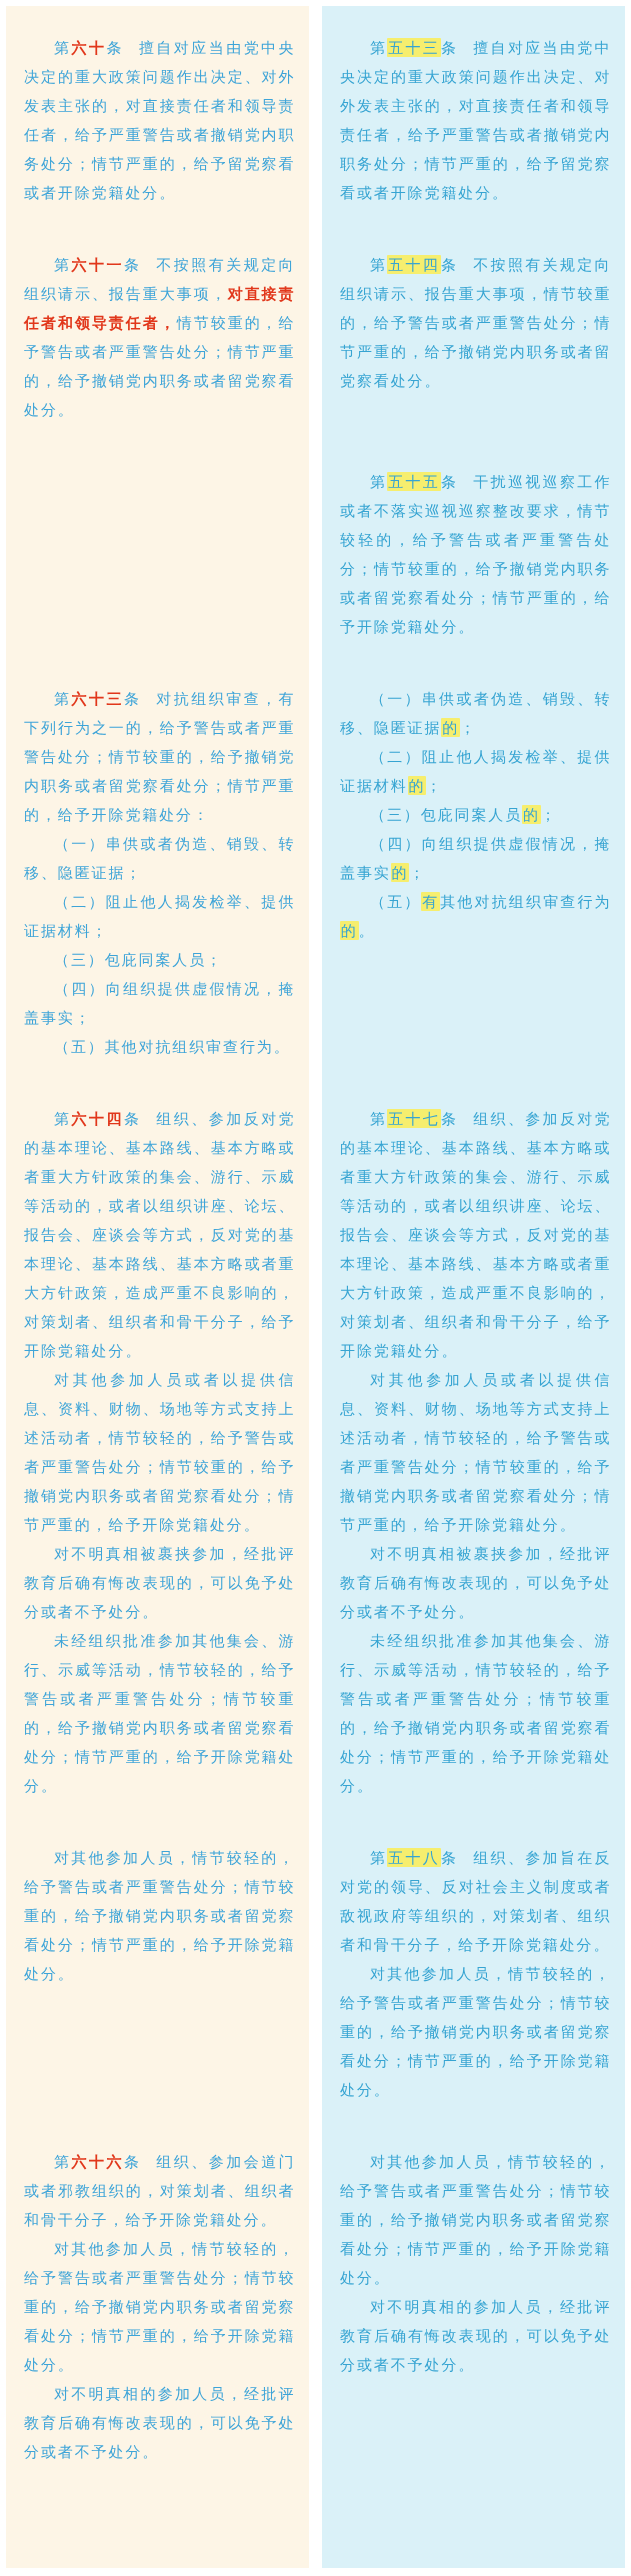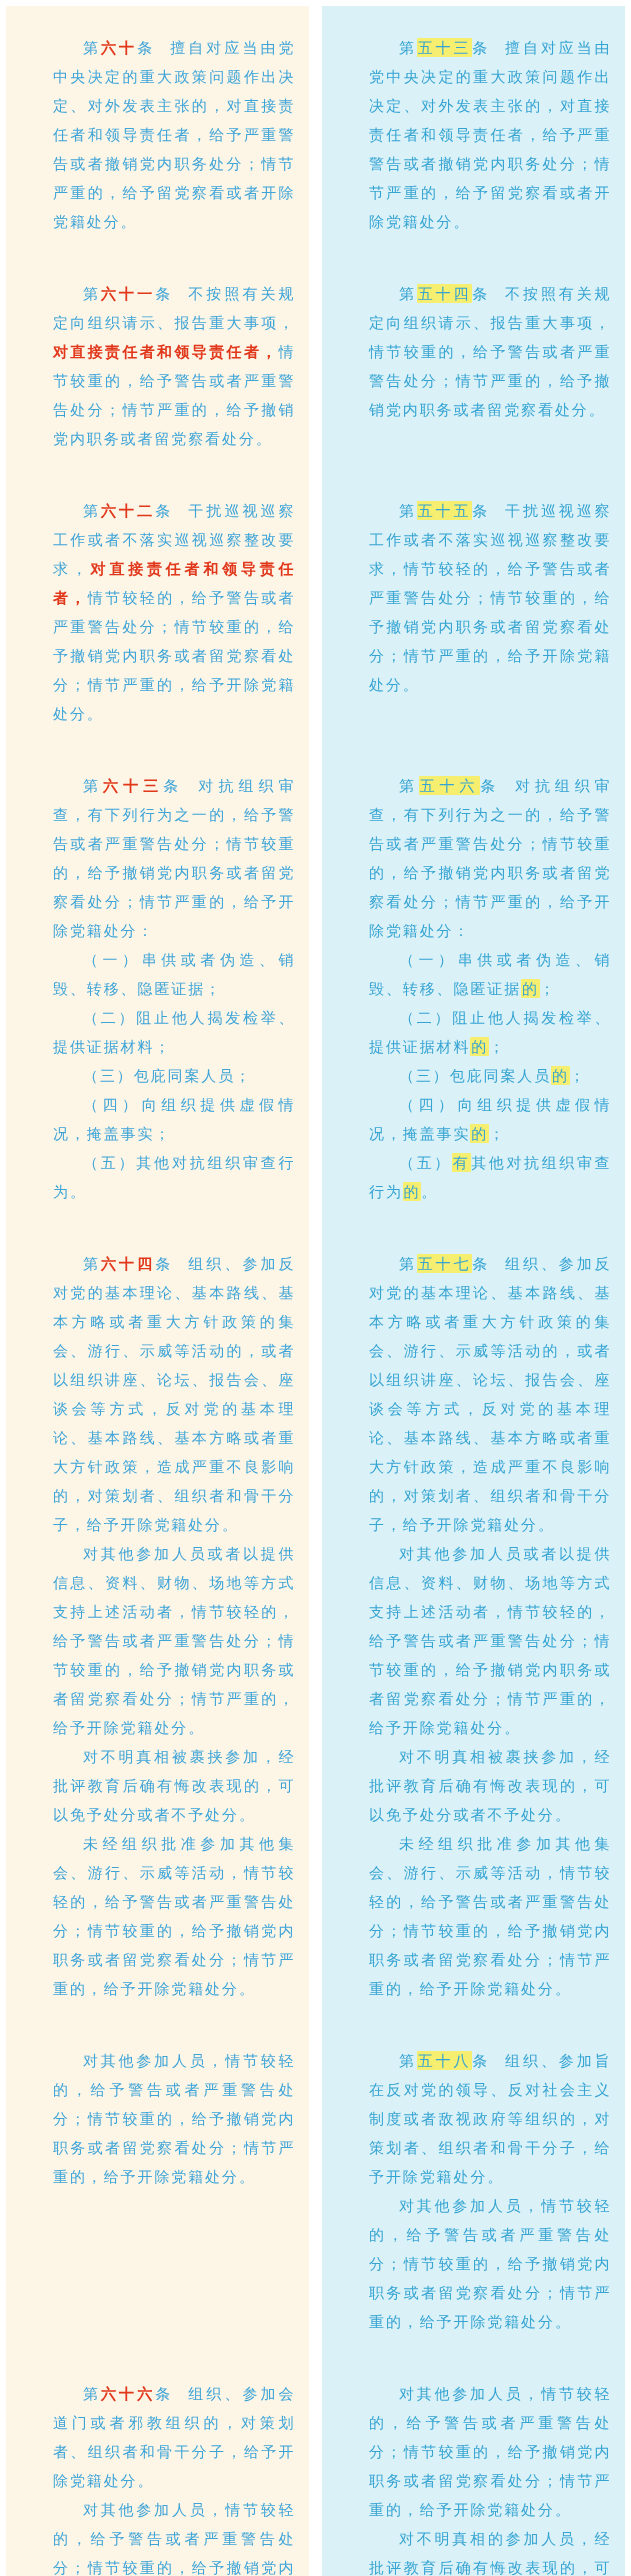--- a/index.html
+++ b/index.html
@@ -25,21 +25,20 @@
   .bg-left  { left: 6.3px;   background: var(--bg-left, #fdf5e6); }
   .bg-right { left: 322px; background: var(--bg-right, #daf1f8); }
   .grid {
     position: relative;
     display: grid;
     grid-template-columns: 316px 316px;
     padding: 33px 0 20.5px 0;
   }
   .cell {
     padding: 0 20.5px 43px 24px;
-    margin-left: 29px;
   }
   .para {
     margin: 0;
     text-indent: 2em;
     font-size: 15px;
     line-height: 29px;
     letter-spacing: 1.9px;
     text-align: justify;
     word-break: break-all;
   }
@@ -82,43 +81,37 @@
       <div class="cell col-left" style="grid-area: 2 / 1;">
         <div class="article">
           <p class="para"><span>第</span><span class="num-red">六十一</span><span class="art-suffix">条</span><span>不按照有关规定向组织请示、报告重大事项，</span><span class="em">对直接责任者和领导责任者，</span><span>情节较重的，给予警告或者严重警告处分；情节严重的，给予撤销党内职务或者留党察看处分。</span></p>
         </div>
       </div>
       <div class="cell col-right" style="grid-area: 2 / 2;">
         <div class="article">
           <p class="para"><span>第</span><span class="hl">五十四</span><span class="art-suffix">条</span><span>不按照有关规定向组织请示、报告重大事项，情节较重的，给予警告或者严重警告处分；情节严重的，给予撤销党内职务或者留党察看处分。</span></p>
         </div>
       </div>
-      <div class="cell col-left" style="grid-area: 3 / 1;">
-        <div class="article">
-          <p class="para"><span>第</span><span class="num-red">六十二</span><span class="art-suffix">条</span><span>干扰巡视巡察工作或者不落实巡视巡察整改要求，</span><span class="em">对直接责任者和领导责任者，</span><span>情节较轻的，给予警告或者严重警告处分；情节较重的，给予撤销党内职务或者留党察看处分；情节严重的，给予开除党籍处分。</span></p>
-        </div>
-      </div>
       <div class="cell col-right" style="grid-area: 3 / 2;">
         <div class="article">
           <p class="para"><span>第</span><span class="hl">五十五</span><span class="art-suffix">条</span><span>干扰巡视巡察工作或者不落实巡视巡察整改要求，情节较轻的，给予警告或者严重警告处分；情节较重的，给予撤销党内职务或者留党察看处分；情节严重的，给予开除党籍处分。</span></p>
         </div>
       </div>
       <div class="cell col-left" style="grid-area: 4 / 1;">
         <div class="article">
           <p class="para"><span>第</span><span class="num-red">六十三</span><span class="art-suffix">条</span><span>对抗组织审查，有下列行为之一的，给予警告或者严重警告处分；情节较重的，给予撤销党内职务或者留党察看处分；情节严重的，给予开除党籍处分：</span></p>
           <p class="para"><span>（一）串供或者伪造、销毁、转移、隐匿证据；</span></p>
           <p class="para"><span>（二）阻止他人揭发检举、提供证据材料；</span></p>
           <p class="para"><span>（三）包庇同案人员；</span></p>
           <p class="para"><span>（四）向组织提供虚假情况，掩盖事实；</span></p>
           <p class="para"><span>（五）其他对抗组织审查行为。</span></p>
         </div>
       </div>
       <div class="cell col-right" style="grid-area: 4 / 2;">
         <div class="article">
-          <p class="para"><span>第</span><span class="hl">五十六</span><span class="art-suffix">条</span><span>对抗组织审查，有下列行为之一的，给予警告或者严重警告处分；情节较重的，给予撤销党内职务或者留党察看处分；情节严重的，给予开除党籍处分：</span></p>
           <p class="para"><span>（一）串供或者伪造、销毁、转移、隐匿证据</span><span class="hl">的</span><span>；</span></p>
           <p class="para"><span>（二）阻止他人揭发检举、提供证据材料</span><span class="hl">的</span><span>；</span></p>
           <p class="para"><span>（三）包庇同案人员</span><span class="hl">的</span><span>；</span></p>
           <p class="para"><span>（四）向组织提供虚假情况，掩盖事实</span><span class="hl">的</span><span>；</span></p>
           <p class="para"><span>（五）</span><span class="hl">有</span><span>其他对抗组织审查行为</span><span class="hl">的</span><span>。</span></p>
         </div>
       </div>
       <div class="cell col-left" style="grid-area: 5 / 1;">
         <div class="article">
           <p class="para"><span>第</span><span class="num-red">六十四</span><span class="art-suffix">条</span><span>组织、参加反对党的基本理论、基本路线、基本方略或者重大方针政策的集会、游行、示威等活动的，或者以组织讲座、论坛、报告会、座谈会等方式，反对党的基本理论、基本路线、基本方略或者重大方针政策，造成严重不良影响的，对策划者、组织者和骨干分子，给予开除党籍处分。</span></p>

